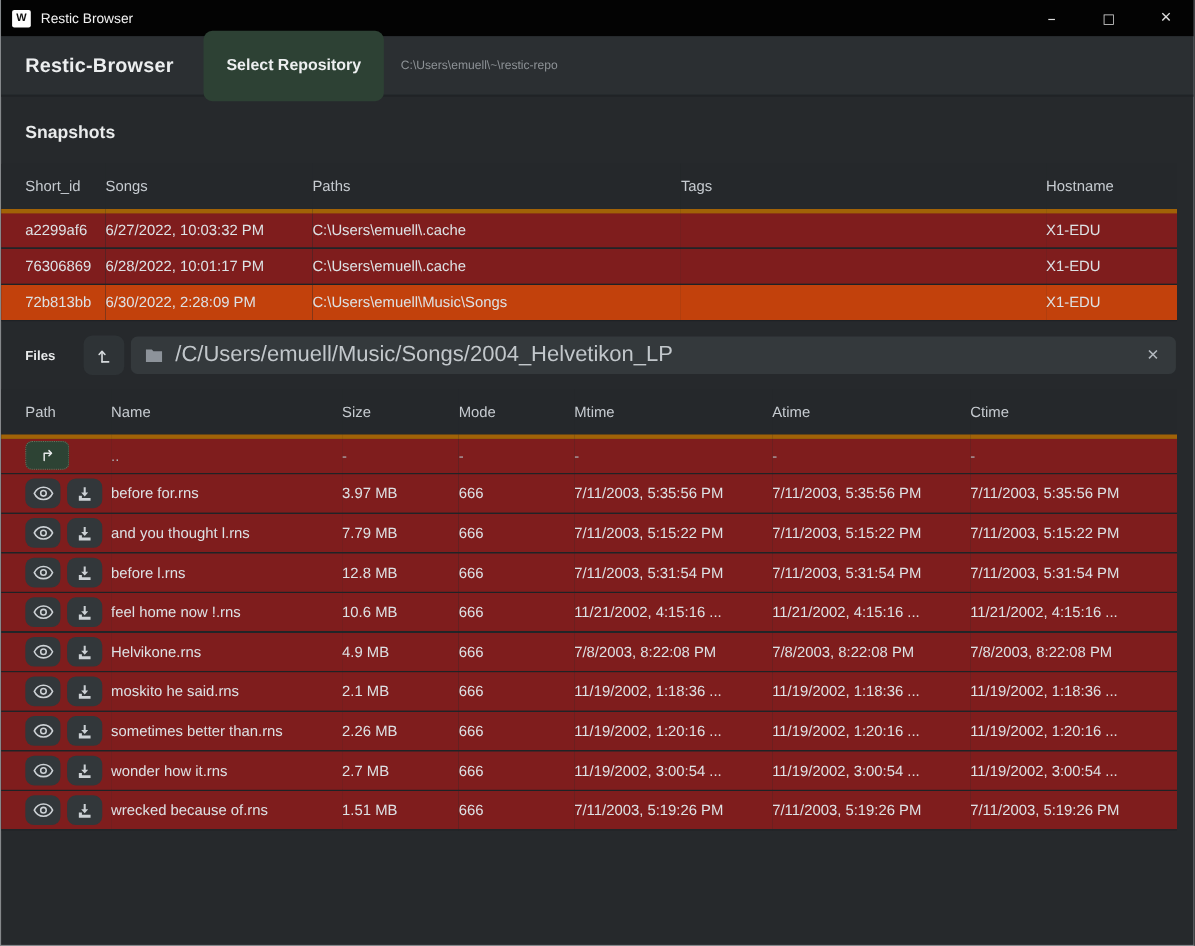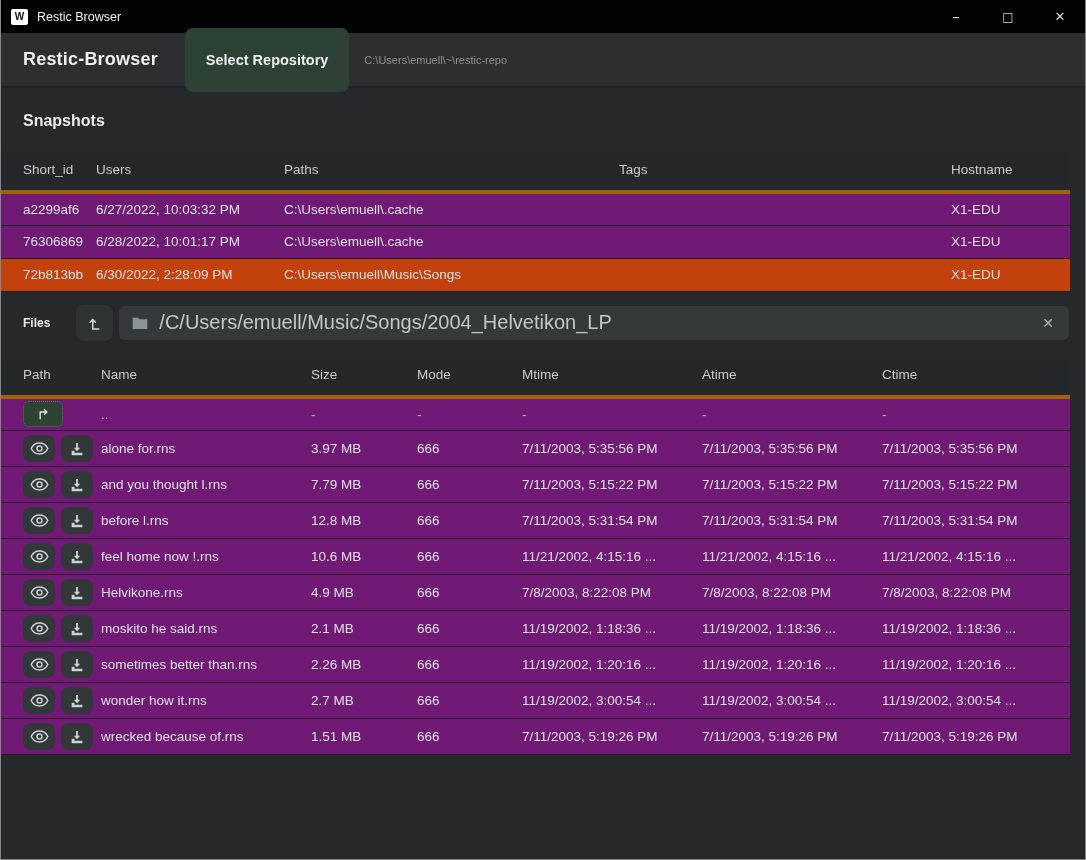--- a/index.html
+++ b/index.html
@@ -53,21 +53,21 @@
 
   
   table{ border-collapse:collapse; width:1069px; font-size:13.5px; table-layout:fixed; }
   thead th{
     text-align:left; font-weight:400; color:#c6cbd0;
     padding:13px 8px 13px 0; background:#25282b;
     border-bottom:4px solid #a16207;
   }
   th:first-child, td:first-child{ padding-left:22px; }
   tbody tr{
-    background:#701a75;
+    background:#7f1d1d;
     border-top:1px solid #3a3e42; border-bottom:1px solid #1f2225;
   }
   tbody td{
     color:#dde1e4; padding:0 8px 0 0; white-space:nowrap;
     overflow:hidden; height:33px;
   }
   .snap-table{ margin-top:19px; }
   .snap-table tbody tr.selected{ background:#c2410c; }
   .snap-table tbody tr{ cursor:default; }
 
@@ -135,21 +135,21 @@
     <colgroup>
         <col style="width:95px">
         <col style="width:188px">
         <col style="width:335px">
         <col style="width:332px">
         <col>
       </colgroup>
     <thead>
       <tr>
         <th>Short_id</th>
-        <th>Users</th>
+        <th>Songs</th>
         <th>Paths</th>
         <th>Tags</th>
         <th>Hostname</th>
       </tr>
     </thead>
     <tbody id="snap-body">
   <tr>
     <td>a2299af6</td>
     <td>6/27/2022, 10:03:32 PM</td>
     <td>C:\Users\emuell\.cache</td>
@@ -252,21 +252,21 @@
         <button class="icon-btn">
           <span>
             <svg width="16" height="16" viewBox="0 0 24 24" fill="currentColor">
               <path d="M10.6 3 h2.8 v7 h3.4 L12 15.4 7.2 10 h3.4 z"></path>
               <path d="M4 14.5 h4.2 v3 H20 v4 H4 z"></path>
             </svg>
           </span>
         </button>
       </span>
     </td>
-    <td>alone for.rns</td>
+    <td>before for.rns</td>
     <td>3.97 MB</td>
     <td>666</td>
     <td>7/11/2003, 5:35:56 PM</td>
     <td>7/11/2003, 5:35:56 PM</td>
     <td>7/11/2003, 5:35:56 PM</td>
   </tr>
 
   <tr>
     <td>
       <span class="row-actions">

